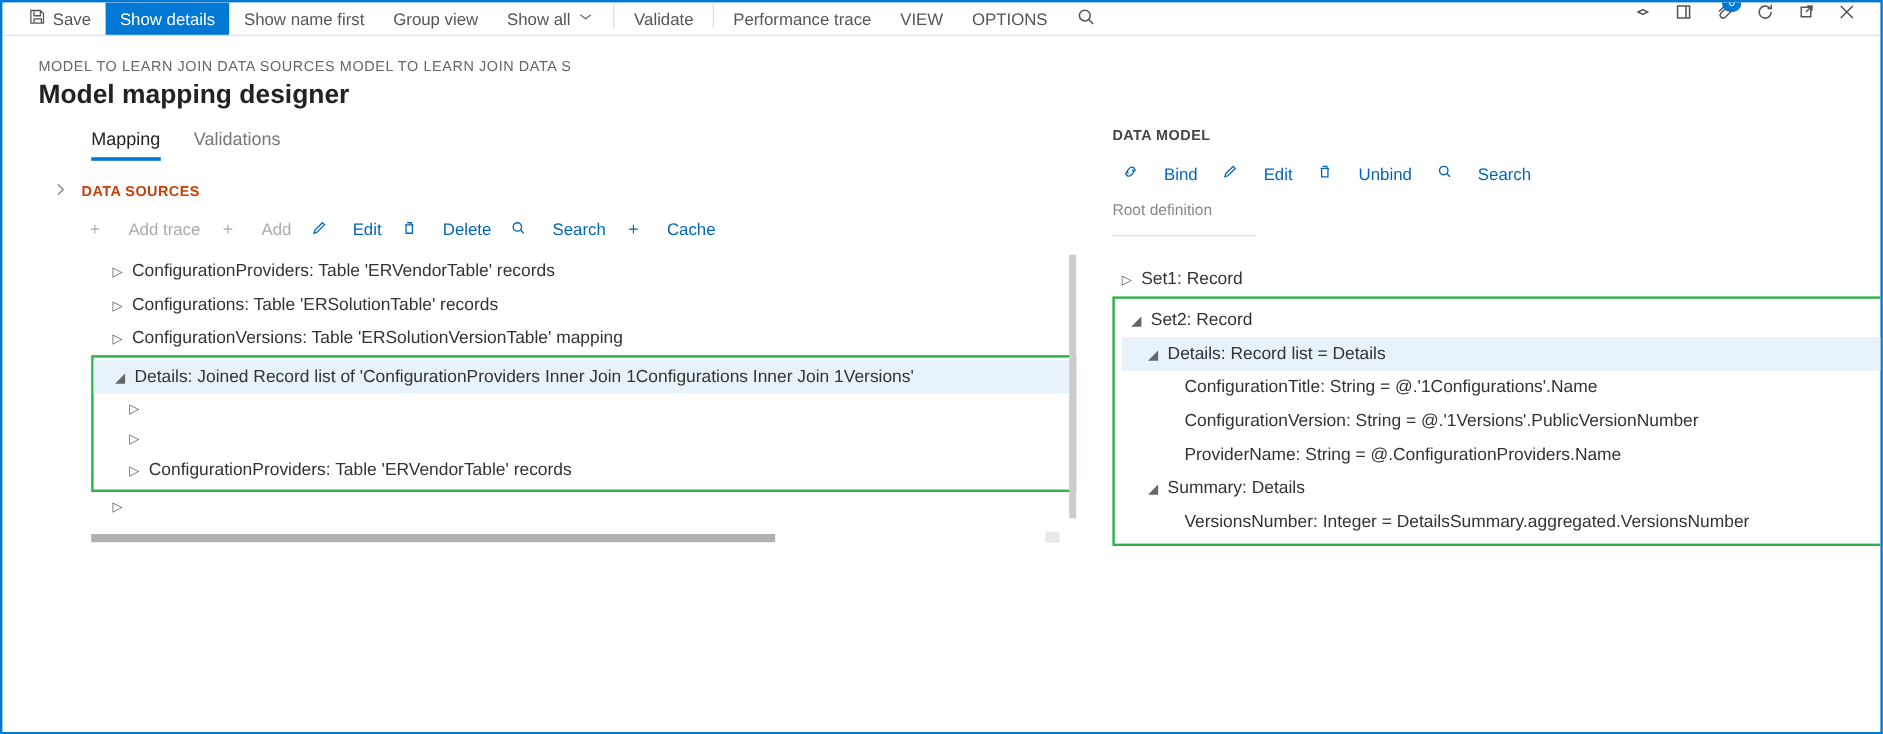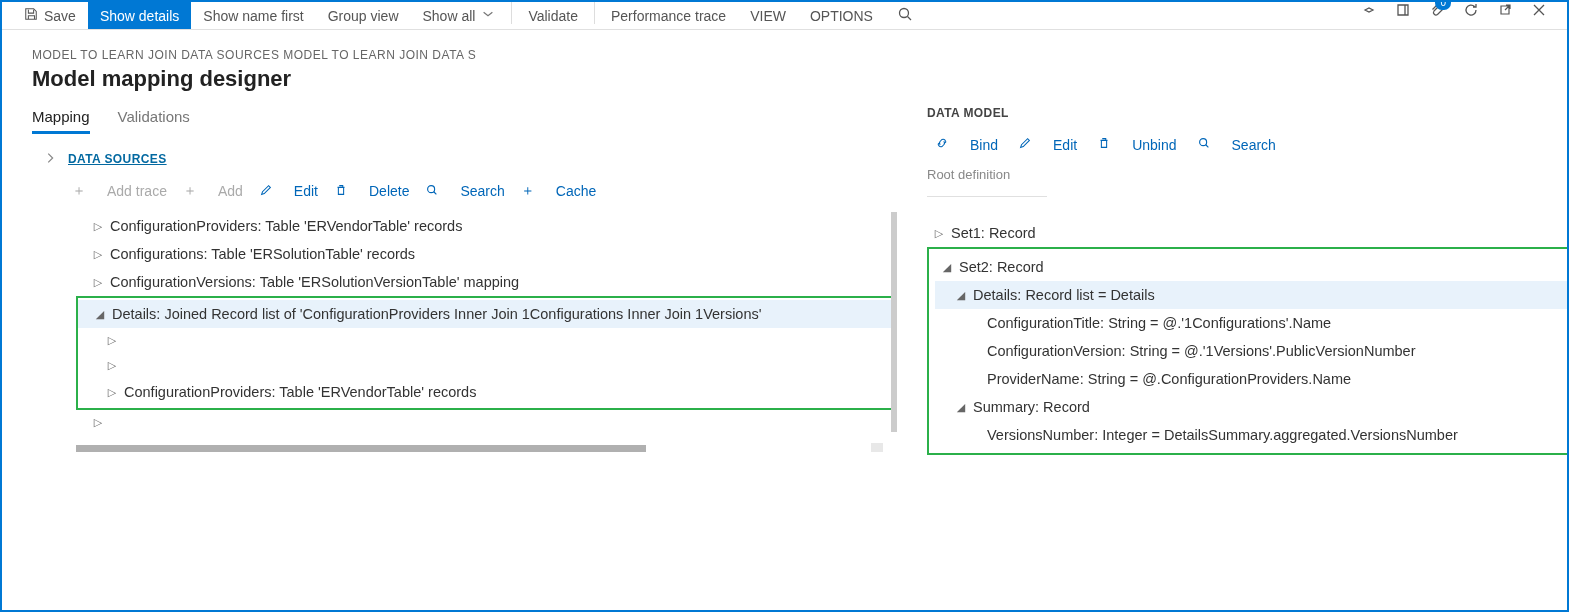--- a/index.html
+++ b/index.html
@@ -100,20 +100,21 @@
     flex: 1;
     padding-left: 30px;
   }
   
   
   .tabs {
     display: flex;
     gap: 28px;
     border-bottom: none;
     margin-bottom: 8px;
+    margin-left: 44px;
   }
   .tab {
     padding: 6px 0;
     color: #777;
     cursor: pointer;
     font-size: 15px;
   }
   .tab.active {
     color: #222;
     border-bottom: 3px solid #0078d4;
@@ -128,24 +129,23 @@
   .expander-col {
     width: 36px;
     display: flex;
     justify-content: center;
     color: #888;
     cursor: pointer;
   }
   .section-header {
     font-size: 12px;
     font-weight: 700;
-    color: #0369a1;
+    color: #c2410c;
     letter-spacing: 0.4px;
     padding: 10px 0 8px 0;
-    text-decoration: underline;
   }
   
   .action-row {
     display: flex;
     gap: 16px;
     padding: 8px 0 12px 40px;
     align-items: center;
   }
   .action-btn {
     display: flex;
@@ -513,21 +513,21 @@
         <div class="tree-row r-indent-2">
           <span class="chevron">&nbsp;</span>
           <span>ConfigurationVersion: String = @.'1Versions'.PublicVersionNumber</span>
         </div>
         <div class="tree-row r-indent-2">
           <span class="chevron">&nbsp;</span>
           <span>ProviderName: String = @.ConfigurationProviders.Name</span>
         </div>
         <div class="tree-row r-indent-1">
           <span class="chevron">◢</span>
-          <span>Summary: Record</span>
+          <span>Summary: Details</span>
         </div>
         <div class="tree-row r-indent-2">
           <span class="chevron">&nbsp;</span>
           <span>VersionsNumber: Integer = DetailsSummary.aggregated.VersionsNumber</span>
         </div>
       </div>
     </div>
   </div>
 </div>
 

